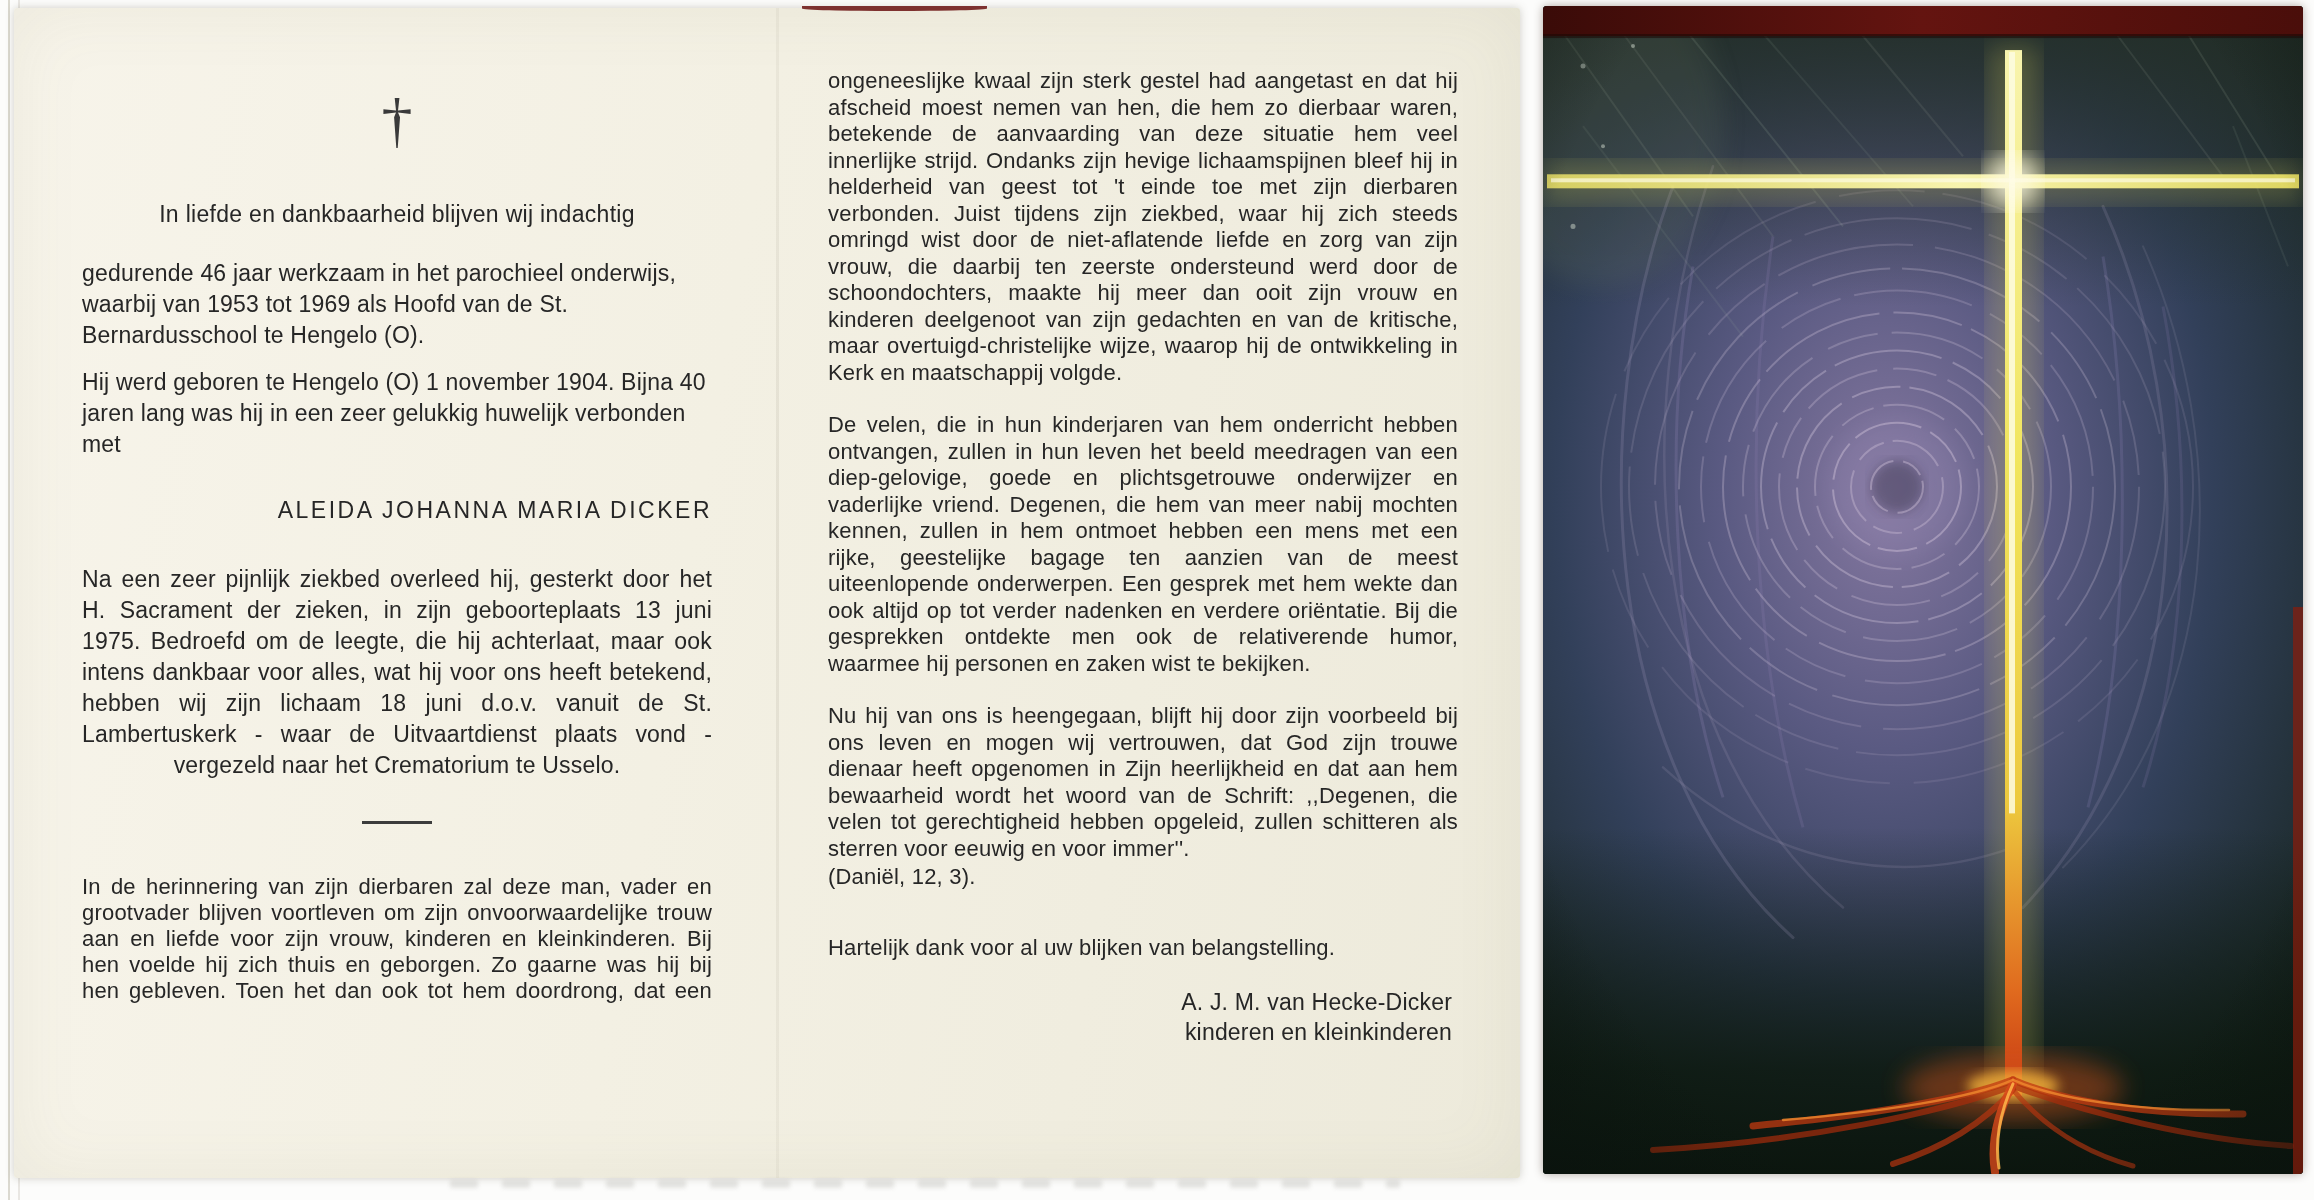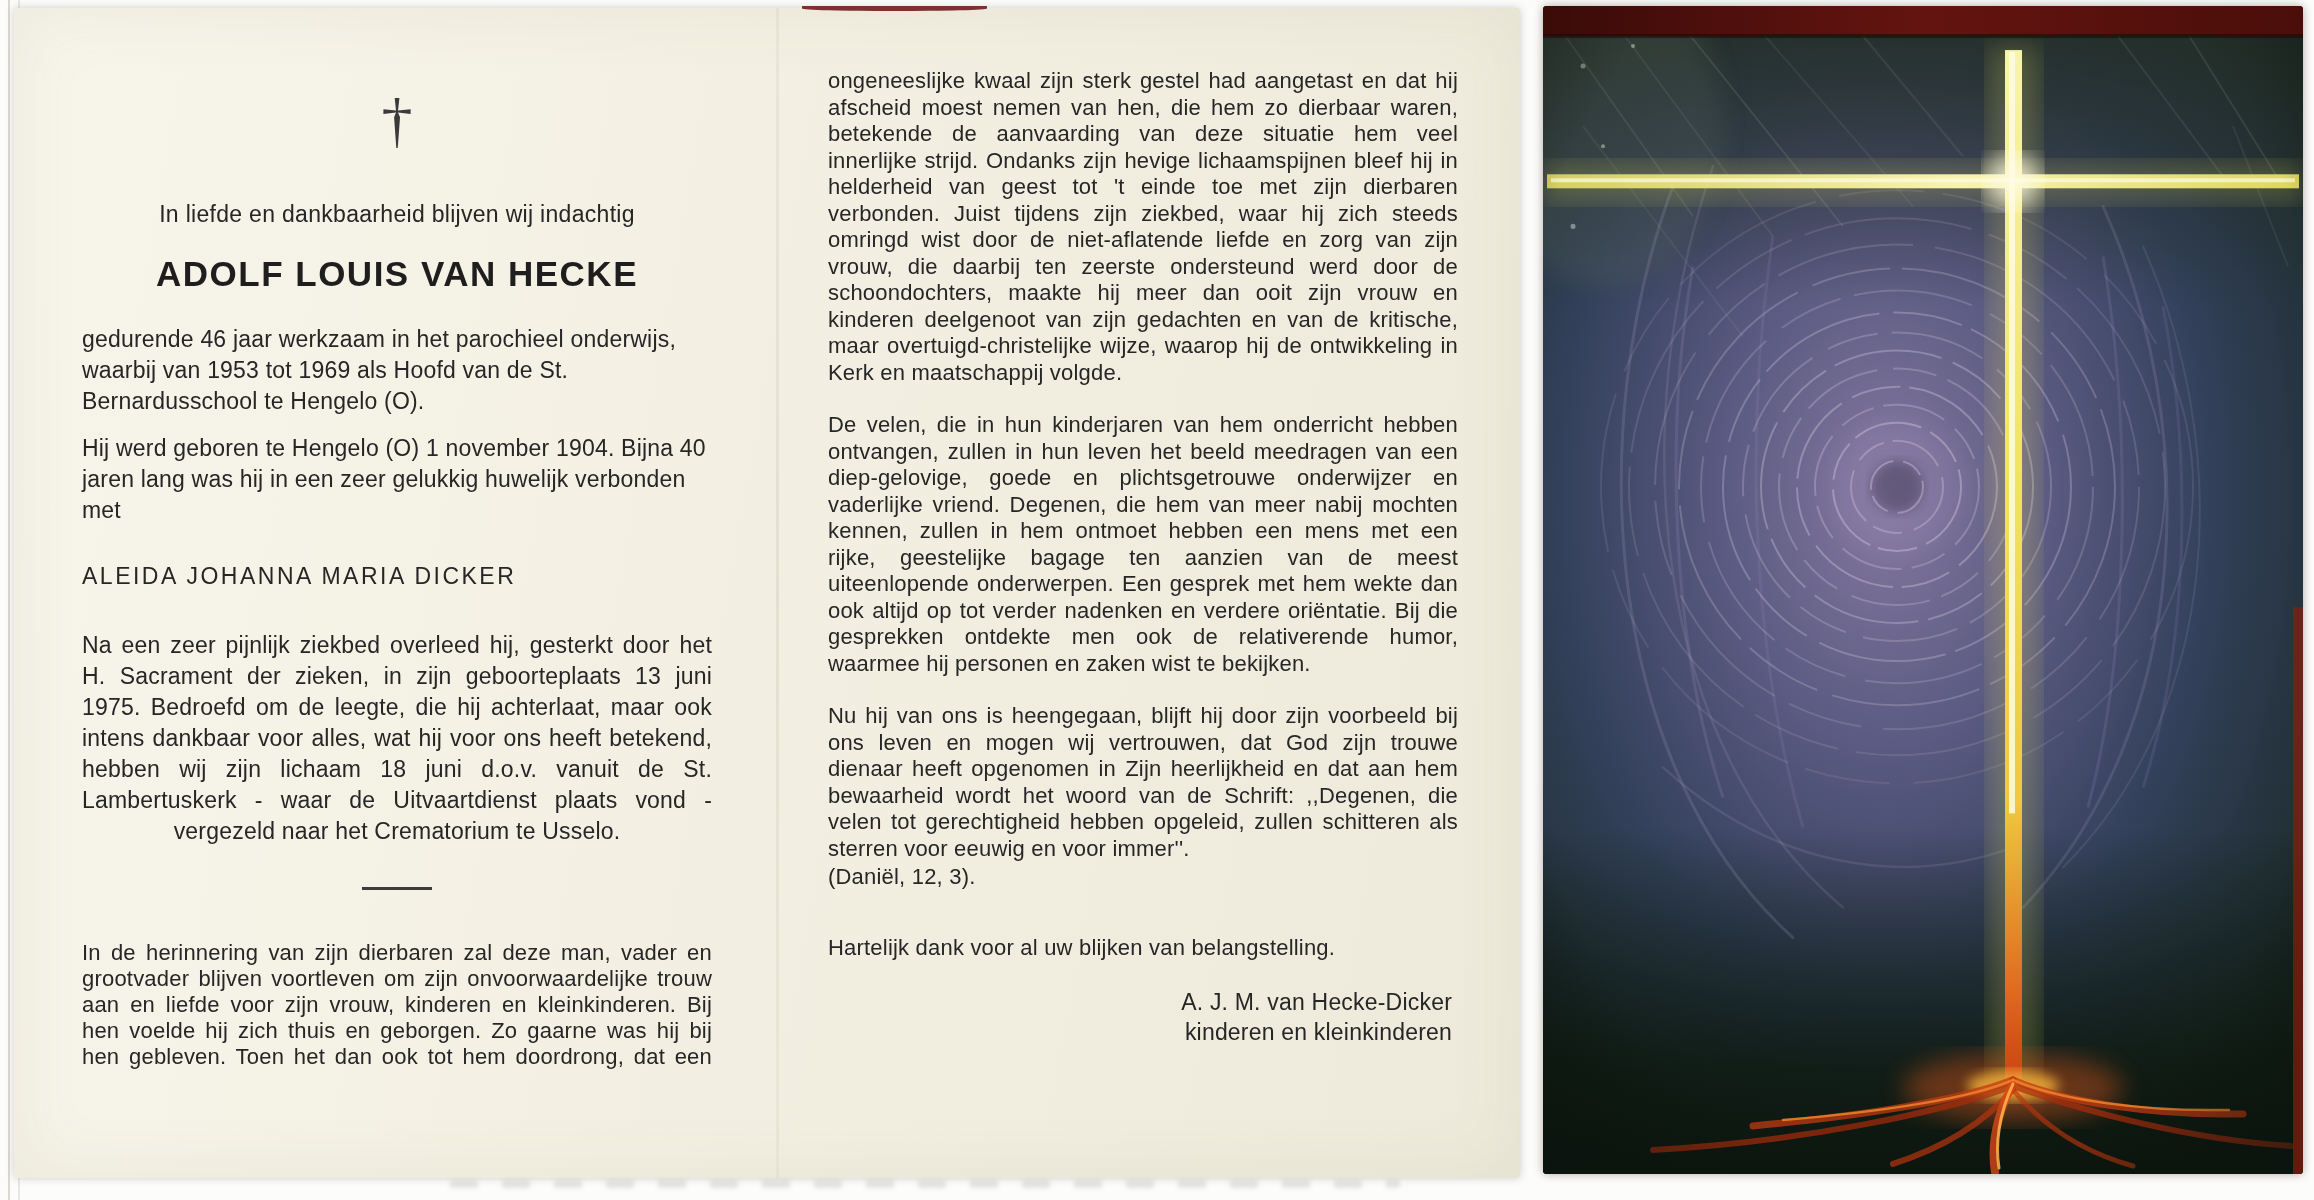--- a/index.html
+++ b/index.html
@@ -27,21 +27,21 @@
   .panel-left { left:68px; top:80px; width:630px; }
   .panel-middle { left:814px; top:60px; width:630px; }
 
   .cross-symbol { font-family:"Liberation Serif", serif; font-size:62px; line-height:64px;
     text-align:center; color:#3a3a3a; }
   .intro { margin-top:48px; font-size:23px; line-height:28px; text-align:center; letter-spacing:.3px; }
   .name { margin-top:26px; font-size:35px; line-height:40px; font-weight:bold; text-align:center;
     letter-spacing:1.5px; color:#1e1e1e; }
   .block-centered { margin-top:30px; font-size:23px; line-height:31px; letter-spacing:.2px; }
   .block-centered.birth { margin-top:16px; }
-  .spouse { margin-top:36px; font-size:23px; line-height:28px; text-align:left; letter-spacing:2.5px; }
+  .spouse { margin-top:36px; font-size:23px; line-height:28px; text-align:right; letter-spacing:2.5px; }
   .death { margin-top:40px; font-size:23px; line-height:31px; text-align:justify;
     text-align-last:center; hyphens:auto; letter-spacing:.2px; }
   .divider { width:70px; border-top:3px solid #3c3c3c; margin:40px auto 0; }
   .memory { margin-top:50px; font-size:22px; line-height:26px; text-align:justify;
     text-align-last:justify; hyphens:auto; letter-spacing:.2px; }
 
   .panel-middle p { font-size:22px; line-height:26.5px; text-align:justify; hyphens:auto; letter-spacing:.2px; }
   .panel-middle .para { margin-bottom:26px; }
   .panel-middle .para.last { margin-bottom:2px; }
   .citation { text-align:center; padding-right:46px; }
@@ -66,21 +66,20 @@
   <div class="scan-edge e1"></div>
   <div class="scan-edge e2"></div>
 
   <section class="card">
     <div class="top-red-mark"></div>
     <div class="fold-line"></div>
 
     <div class="panel panel-left">
       <div class="cross-symbol">†</div>
       <p class="intro">In liefde en dankbaarheid blijven wij indachtig</p>
-      <h1 class="name">ADOLF LOUIS VAN HECKE</h1>
       <p class="block-centered">gedurende 46 jaar werkzaam in het parochieel onderwijs, waarbij van 1953 tot 1969 als Hoofd van de St. Bernardusschool te Hengelo (O).</p>
       <p class="block-centered birth">Hij werd geboren te Hengelo (O) 1 november 1904. Bijna 40 jaren lang was hij in een zeer gelukkig huwelijk verbonden met</p>
       <p class="spouse">ALEIDA JOHANNA MARIA DICKER</p>
       <p class="death">Na een zeer pijnlijk ziekbed overleed hij, gesterkt door het H. Sacrament der zieken, in zijn geboorteplaats 13 juni 1975. Bedroefd om de leegte, die hij achterlaat, maar ook intens dankbaar voor alles, wat hij voor ons heeft betekend, hebben wij zijn lichaam 18 juni d.o.v. vanuit de St. Lambertuskerk - waar de Uitvaartdienst plaats vond - vergezeld naar het Crematorium te Usselo.</p>
       <div class="divider"></div>
       <p class="memory">In de herinnering van zijn dierbaren zal deze man, vader en grootvader blijven voortleven om zijn onvoorwaardelijke trouw aan en liefde voor zijn vrouw, kinderen en kleinkinderen. Bij hen voelde hij zich thuis en geborgen. Zo gaarne was hij bij hen gebleven. Toen het dan ook tot hem doordrong, dat een</p>
     </div>
 
     <div class="panel panel-middle">
       <p class="para">ongeneeslijke kwaal zijn sterk gestel had aangetast en dat hij afscheid moest nemen van hen, die hem zo dierbaar waren, betekende de aanvaarding van deze situatie hem veel innerlijke strijd. Ondanks zijn hevige lichaamspijnen bleef hij in helderheid van geest tot 't einde toe met zijn dierbaren verbonden. Juist tijdens zijn ziekbed, waar hij zich steeds omringd wist door de niet-aflatende liefde en zorg van zijn vrouw, die daarbij ten zeerste ondersteund werd door de schoondochters, maakte hij meer dan ooit zijn vrouw en kinderen deelgenoot van zijn gedachten en van de kritische, maar overtuigd-christelijke wijze, waarop hij de ontwikkeling in Kerk en maatschappij volgde.</p>

